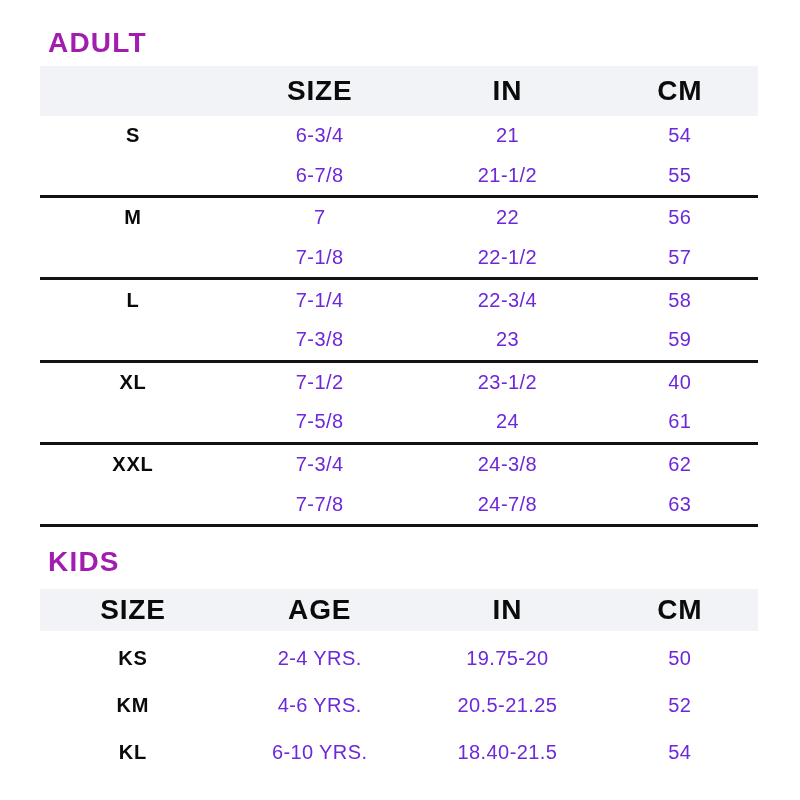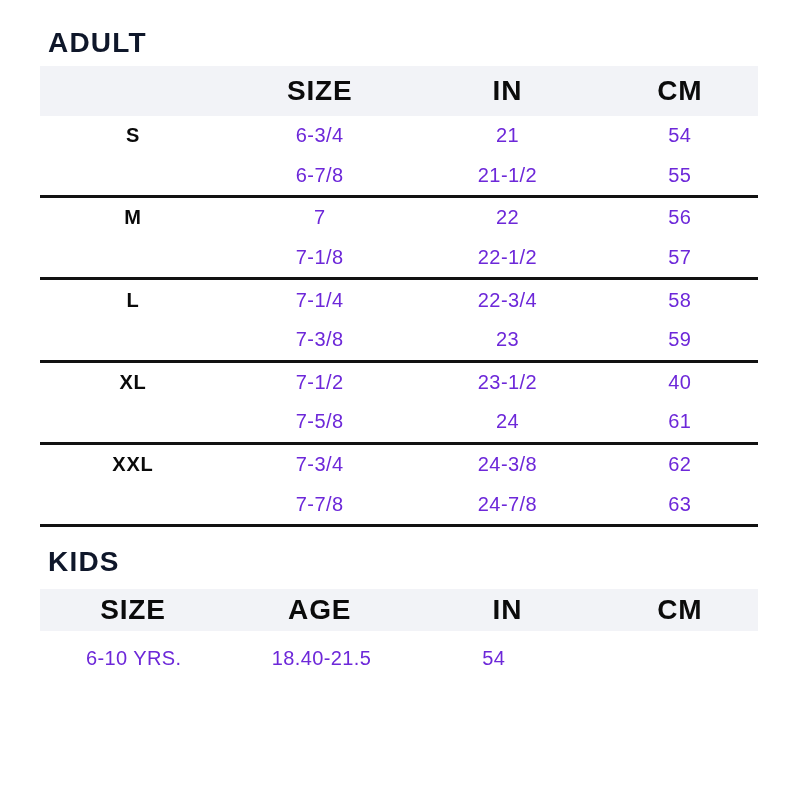--- a/index.html
+++ b/index.html
@@ -16,21 +16,21 @@
     width: 800px;
     height: 800px;
     padding: 30px 42px 0 40px;
     background: #ffffff;
     overflow: hidden;
   }
   .section-title {
     font-size: 28px;
     font-weight: bold;
     letter-spacing: 1.2px;
-    color: #0f172a;
+    color: #a21caf;
     line-height: 26px;
     margin: 0 0 10px 8px;
   }
   .sizetable {
     width: 718px;
   }
   .thead {
     display: flex;
     align-items: center;
     background: #f2f3f7;
@@ -173,20 +173,33 @@
     <div class="sizetable kids">
       <div class="thead">
         <div class="th c1">SIZE</div>
         <div class="th c2">AGE</div>
         <div class="th c3">IN</div>
         <div class="th c4">CM</div>
       </div>
 
       <div class="tbody">
         <div class="row">
+          <div class="td c1 label">KS</div>
+          <div class="td c2">2-4 YRS.</div>
+          <div class="td c3">19.75-20</div>
+          <div class="td c4">50</div>
+        </div>
+        <div class="row">
+          <div class="td c1 label">KM</div>
+          <div class="td c2">4-6 YRS.</div>
+          <div class="td c3">20.5-21.25</div>
+          <div class="td c4">52</div>
+        </div>
+        <div class="row">
+          <div class="td c1 label">KL</div>
           <div class="td c2">6-10 YRS.</div>
           <div class="td c3">18.40-21.5</div>
           <div class="td c4">54</div>
         </div>
       </div>
     </div>
   </section>
 
 </div>
 

